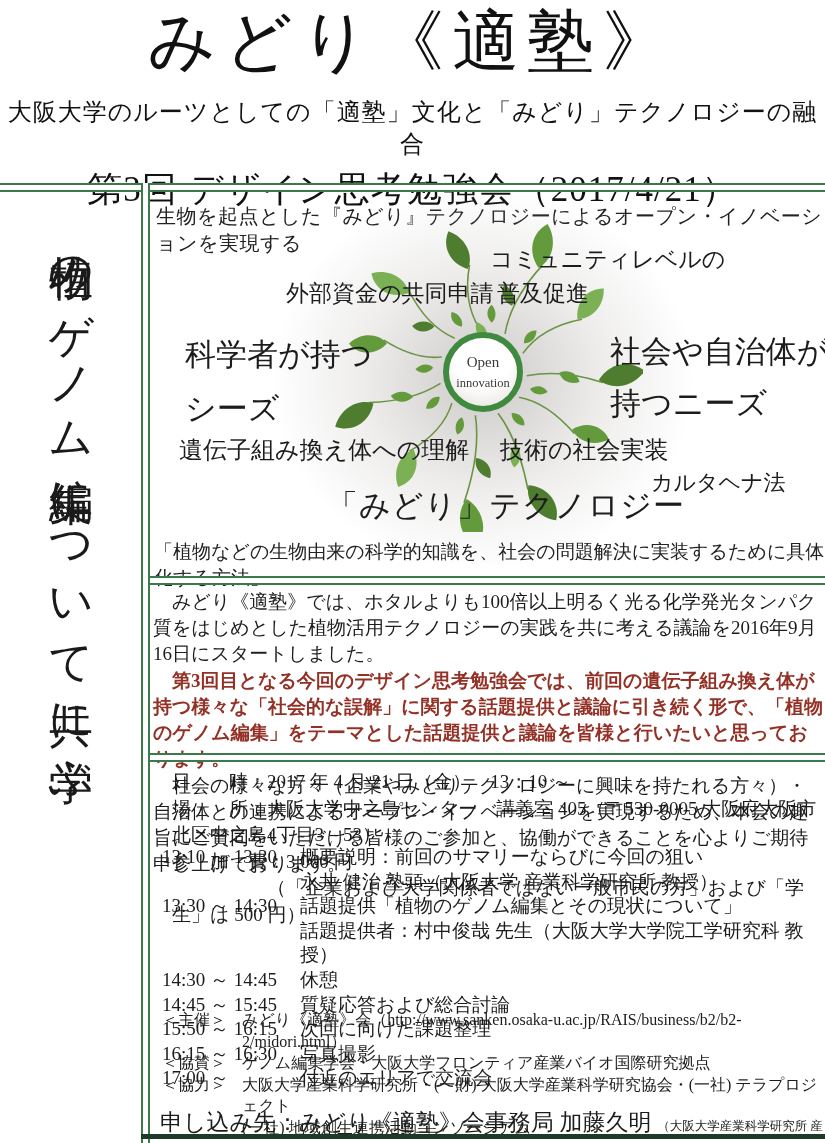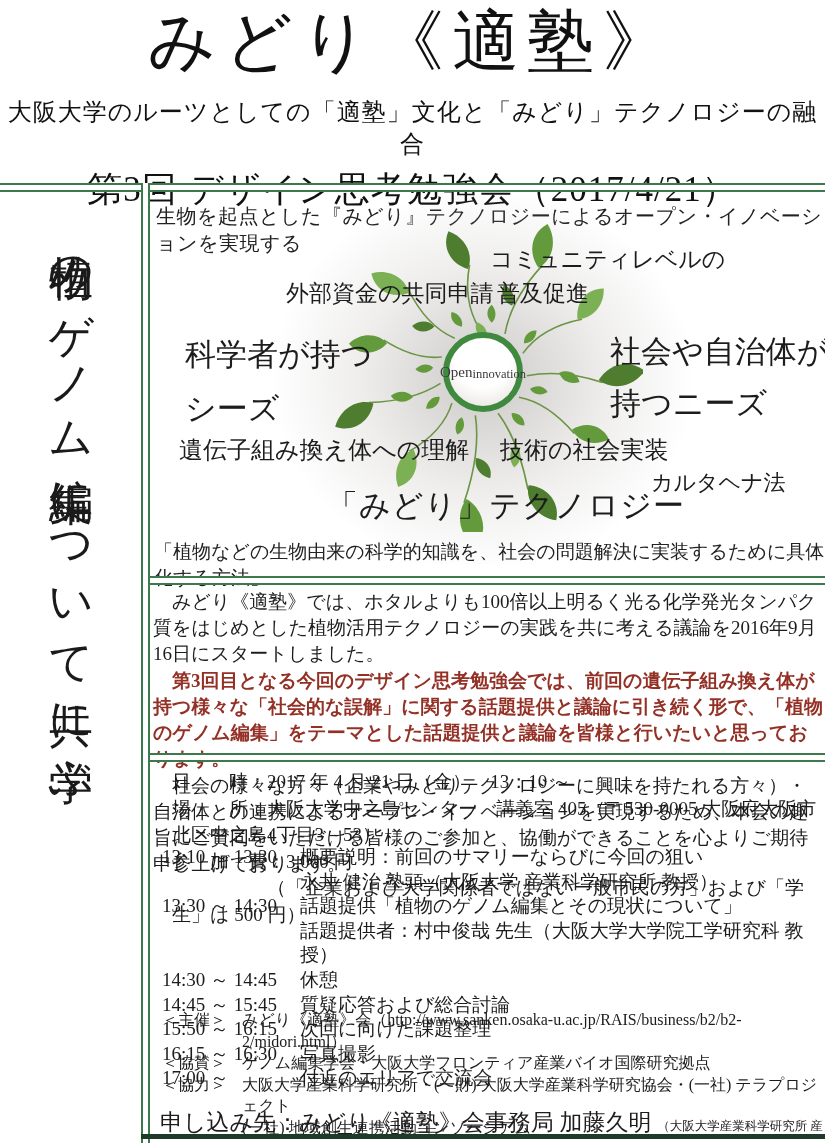--- a/index.html
+++ b/index.html
@@ -29,21 +29,21 @@
   
   .diagram{position:absolute;top:0;left:0;right:0;height:384px;}
   .intro{position:absolute;top:11px;left:6px;right:2px;font-size:20px;letter-spacing:.5px;color:#222;}
   .glow{position:absolute;left:113px;top:-12px;width:440px;height:384px;
         background:radial-gradient(ellipse at 50% 52%, rgba(150,144,138,.48) 0%, rgba(190,186,182,.25) 40%, rgba(255,255,255,0) 68%);}
   .leaves{position:absolute;left:173px;top:20px;width:320px;height:320px;}
   .stem{fill:none;stroke:#6b9444;stroke-width:1.6px;}
   .circle{position:absolute;left:293px;top:140px;width:80px;height:80px;box-sizing:border-box;
           border:6px solid #3f8a3f;border-radius:50%;
           background:radial-gradient(circle at 50% 32%, #ffffff 48%, #efedea 78%, #d9d6d0 100%);
-          display:flex;flex-direction:row;align-items:center;justify-content:center;z-index:4;}
+          display:flex;flex-direction:column;align-items:center;justify-content:center;z-index:4;}
   .circle .l1{font-size:15px;color:#3a3a3a;}
   .circle .l2{font-size:12.5px;color:#3a3a3a;margin-top:5px;}
   .dlabel{position:absolute;white-space:nowrap;color:#1c1c1c;z-index:5;}
   .fs23{font-size:23px;} .fs24{font-size:24px;} .fs22{font-size:22px;margin-top:8px;} .fs31{font-size:31px;}
   .midori-tech{left:330px;top:293px;transform:translateX(-50%);font-size:31px;letter-spacing:1px;margin-left:26px;}
   .quote{position:absolute;left:4px;right:0;top:347px;font-size:19px;color:#222;}
   
   .paragraphs{position:absolute;top:397px;left:3px;right:1px;font-size:19px;line-height:1.38;}
   .paragraphs p{margin:0;white-space:pre-wrap;}
   .p-red{color:#943126;font-weight:bold;}

